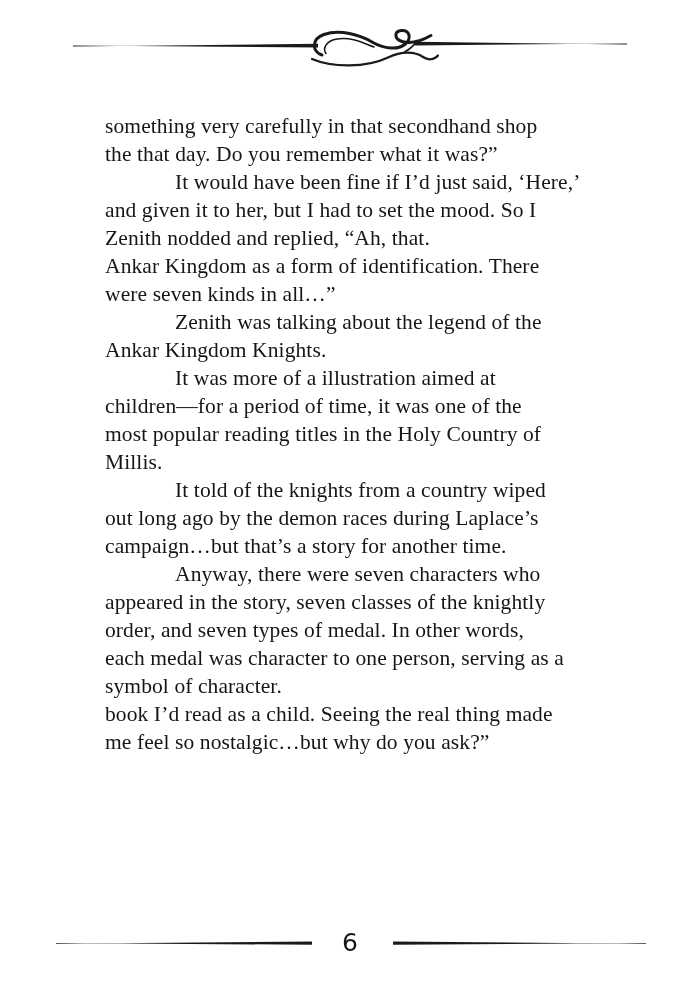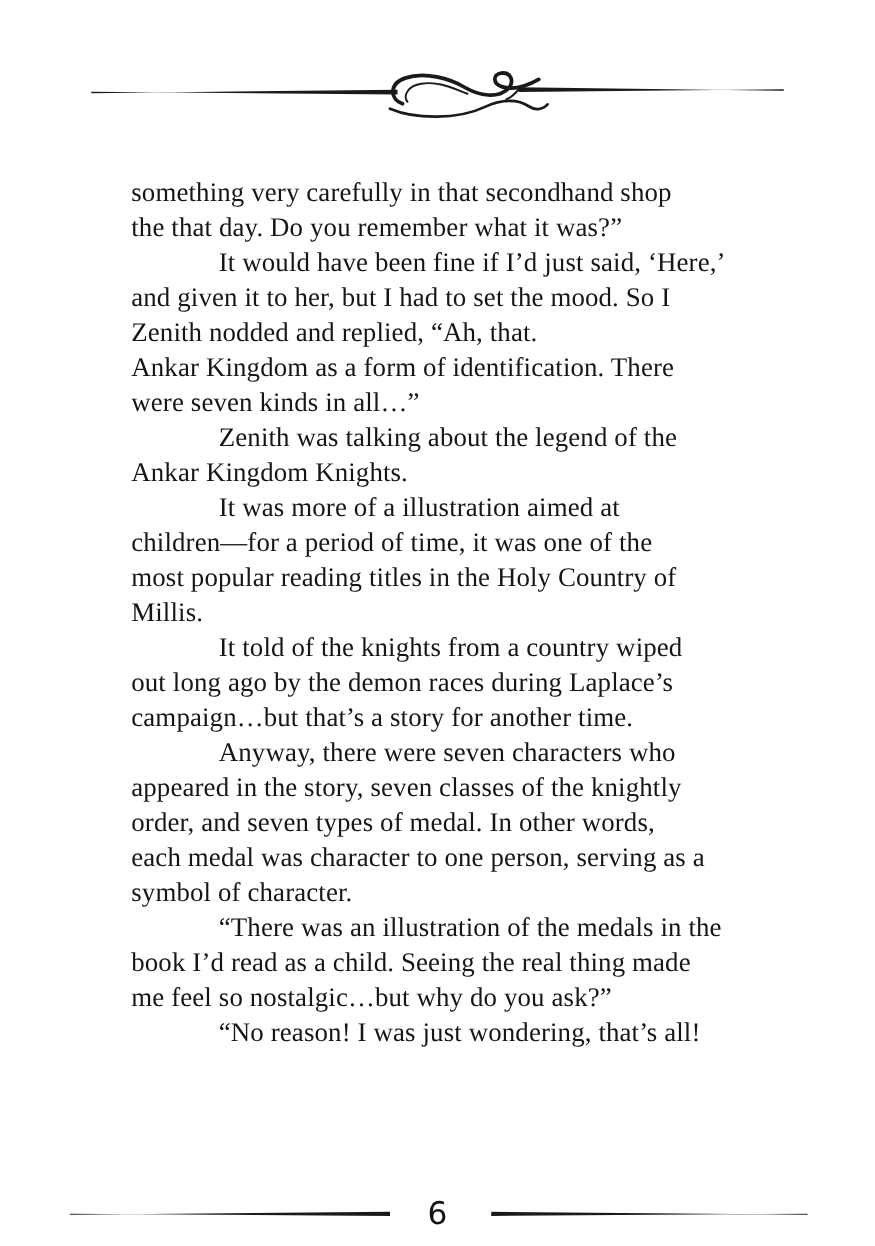--- a/index.html
+++ b/index.html
@@ -11,21 +11,20 @@
     height: 997px;
     background: #ffffff;
     position: relative;
     overflow: hidden;
     font-family: "Liberation Serif", serif;
   }
   .page {
     position: absolute;
     inset: 0;
     background: #ffffff;
-    margin-top: 28px;
   }
   .header-ornament {
     position: absolute;
     top: 26px;
     left: 60px;
     width: 590px;
     height: 48px;
   }
   .text-block {
     position: absolute;
@@ -107,24 +106,22 @@
       <div class="line">most popular reading titles in the Holy Country of</div>
       <div class="line">Millis.</div>
       <div class="line indent">It told of the knights from a country wiped</div>
       <div class="line">out long ago by the demon races during Laplace’s</div>
       <div class="line">campaign…but that’s a story for another time.</div>
       <div class="line indent">Anyway, there were seven characters who</div>
       <div class="line">appeared in the story, seven classes of the knightly</div>
       <div class="line">order, and seven types of medal. In other words,</div>
       <div class="line">each medal was character to one person, serving as a</div>
       <div class="line">symbol of character.</div>
-      <div class="line indent">“There was an illustration of the medals in the</div>
       <div class="line">book I’d read as a child. Seeing the real thing made</div>
       <div class="line">me feel so nostalgic…but why do you ask?”</div>
-      <div class="line indent">“No reason! I was just wondering, that’s all!</div>
     </div>
 
   <div class="footer">
     <svg class="footer-rules" width="700" height="36" viewBox="0 0 700 36" xmlns="http://www.w3.org/2000/svg" aria-hidden="true">
       <polygon fill="#1a1a1a" points="56,16.9 56,17.7 312,15.4 312,18.8"></polygon>
       <polygon fill="#1a1a1a" points="393,15.4 393,18.8 646,16.9 646,17.7"></polygon>
     </svg>
     <div class="page-number">6</div>
   </div>
 

